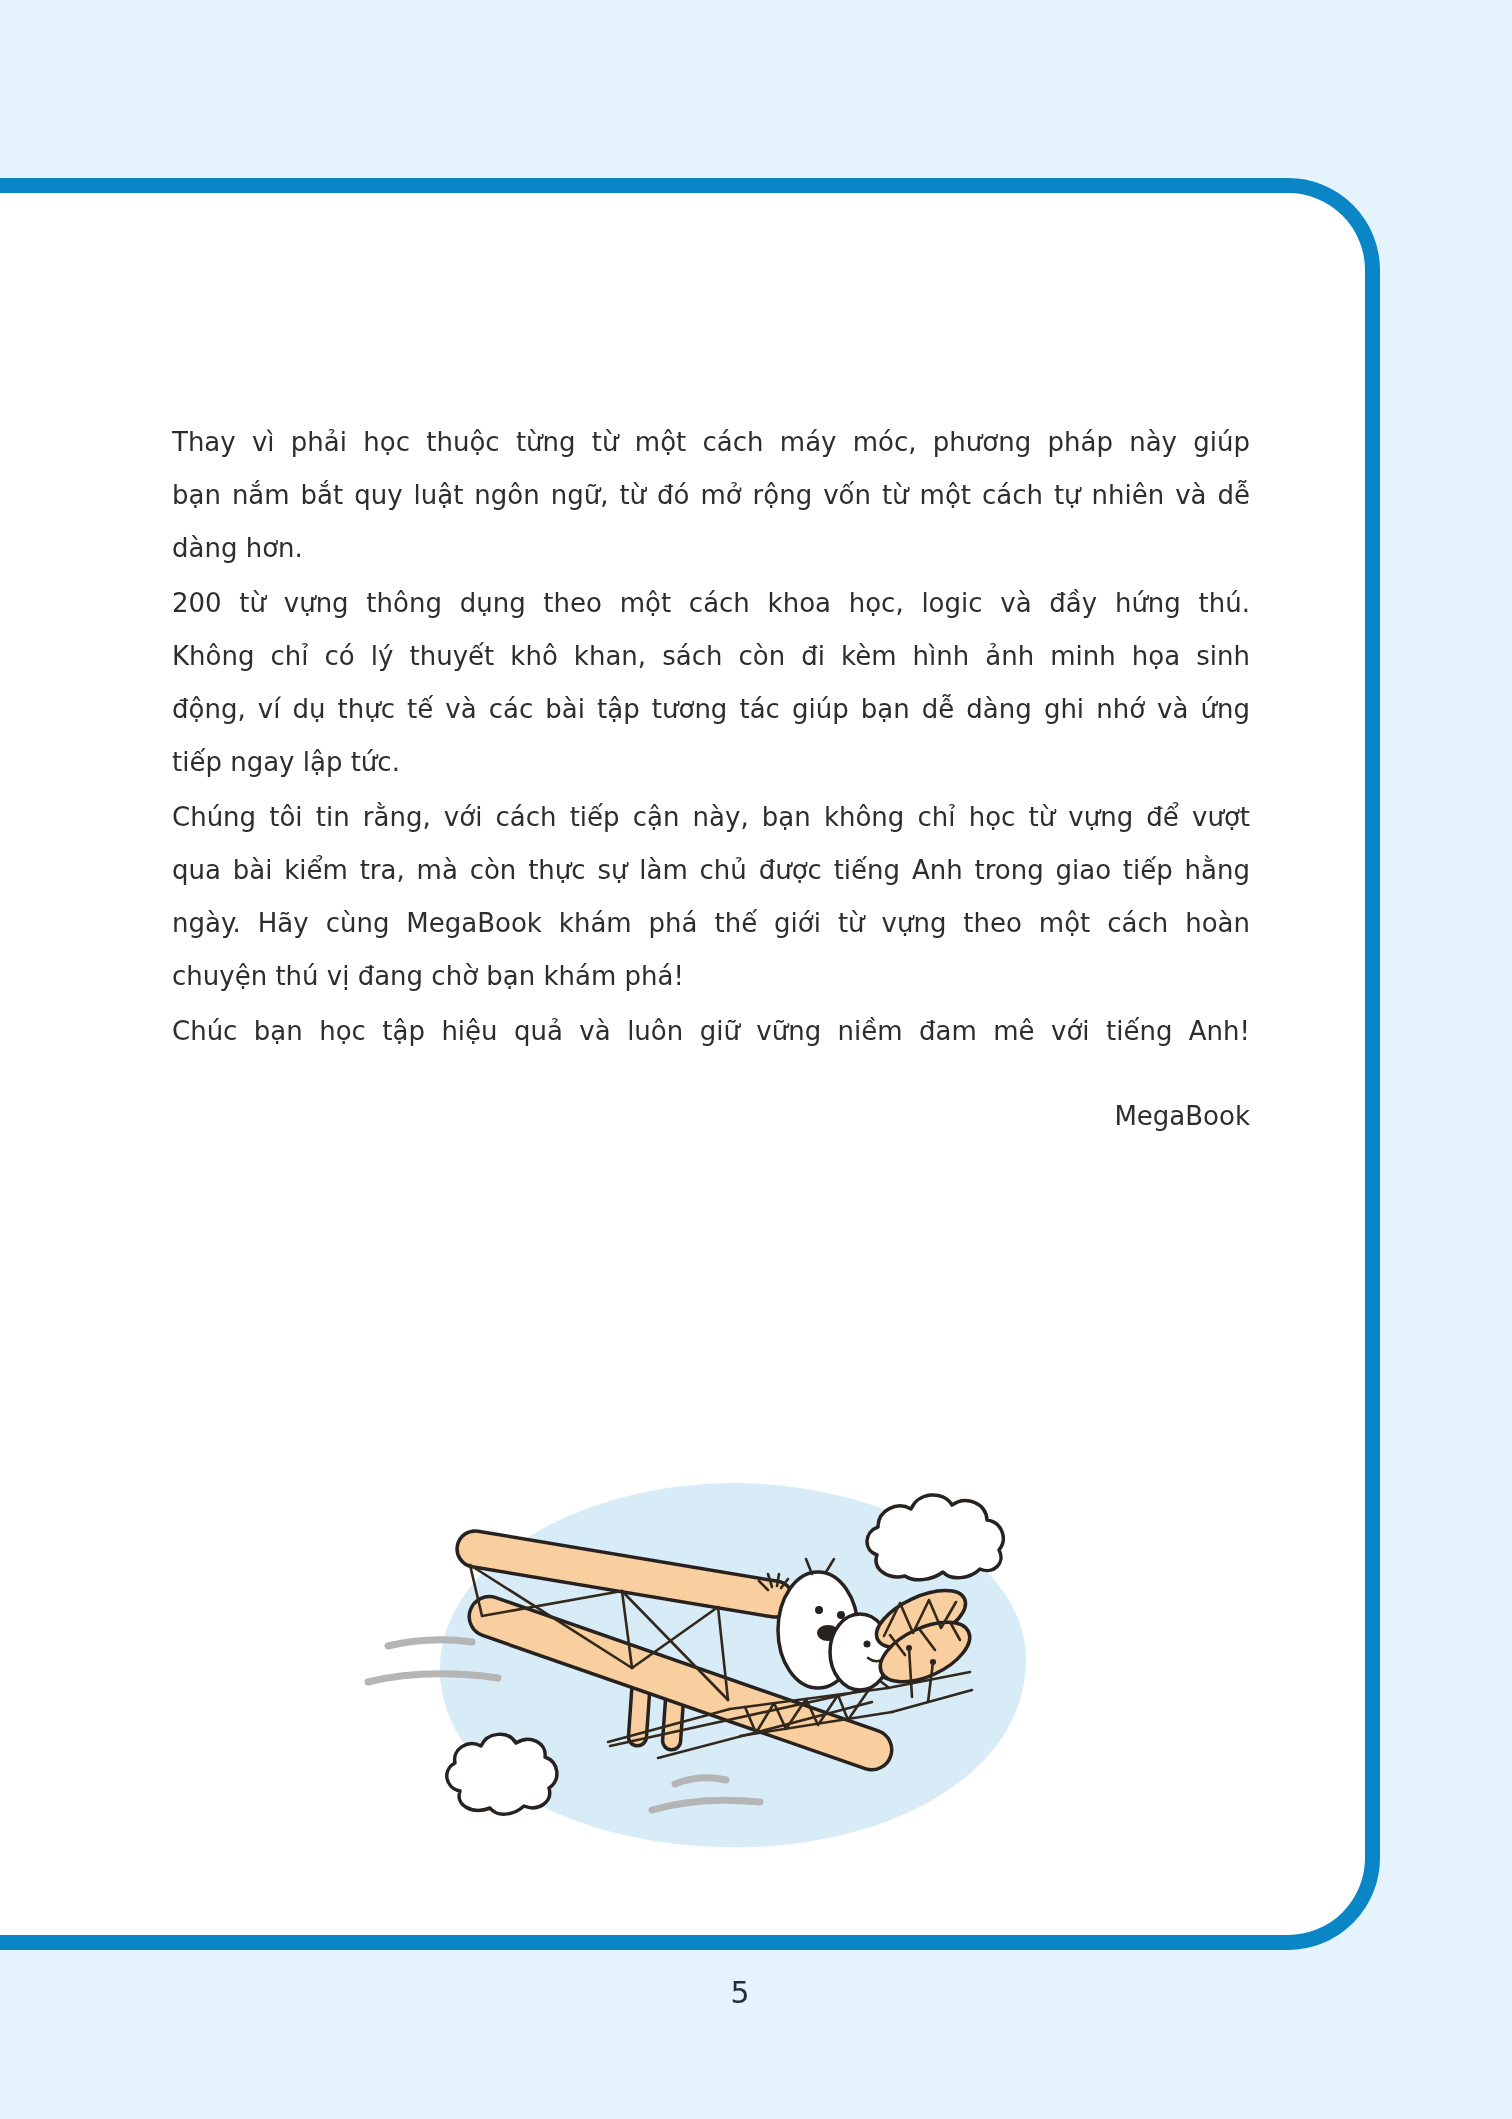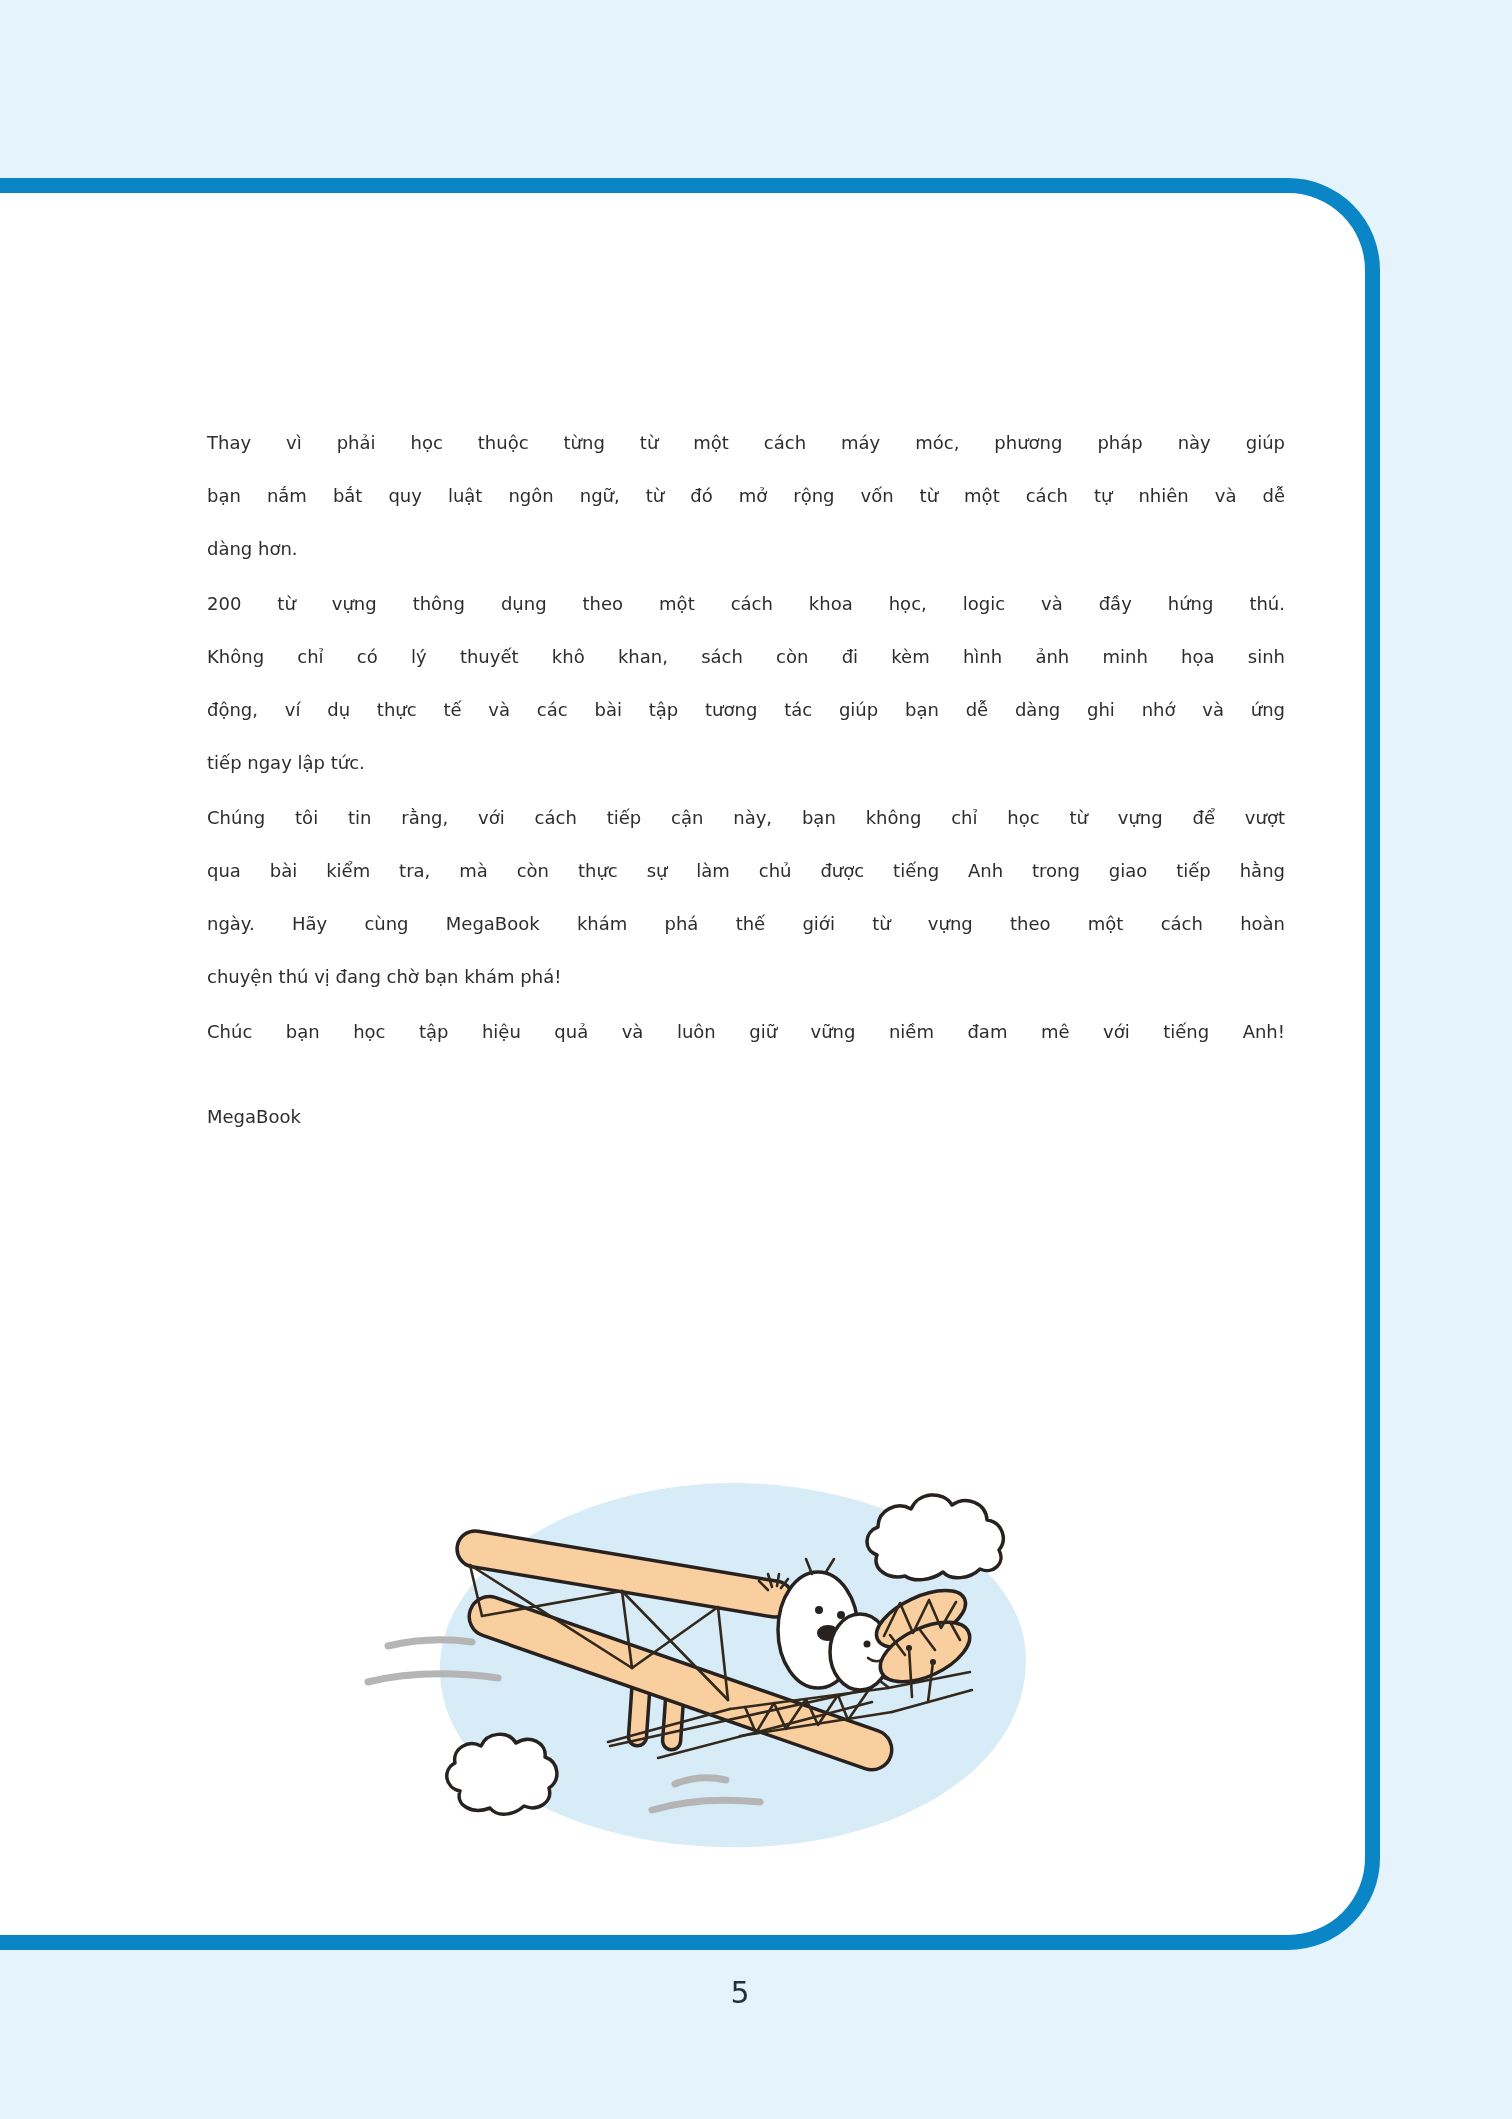--- a/index.html
+++ b/index.html
@@ -16,38 +16,37 @@
     width:1510px;height:1772px;
     box-sizing:border-box;
     background:#ffffff;
     border:15px solid #0a85c6;
     border-radius:92px;
   }
   .text-block{
     position:absolute;
     left:172px;top:416px;
     width:1078px;
-    font-size:18px;
+    font-size:26px;
     line-height:53px;
     color:#2d2d2d;
-    margin-left:35px;
   }
   .para{margin:0 0 2px 0;}
   .line{
     text-align:justify;
     -moz-text-align-last:justify;
     text-align-last:justify;
     white-space:normal;
   }
   .line.lastline{
     -moz-text-align-last:left;
     text-align-last:left;
   }
   .signature{
-    text-align:left;
+    text-align:right;
     margin-top:32px;
   }
   .illustration{
     position:absolute;
     left:360px;top:1450px;
     width:720px;height:440px;
   }
   .page-number{
     position:absolute;
     left:0;top:1966px;

